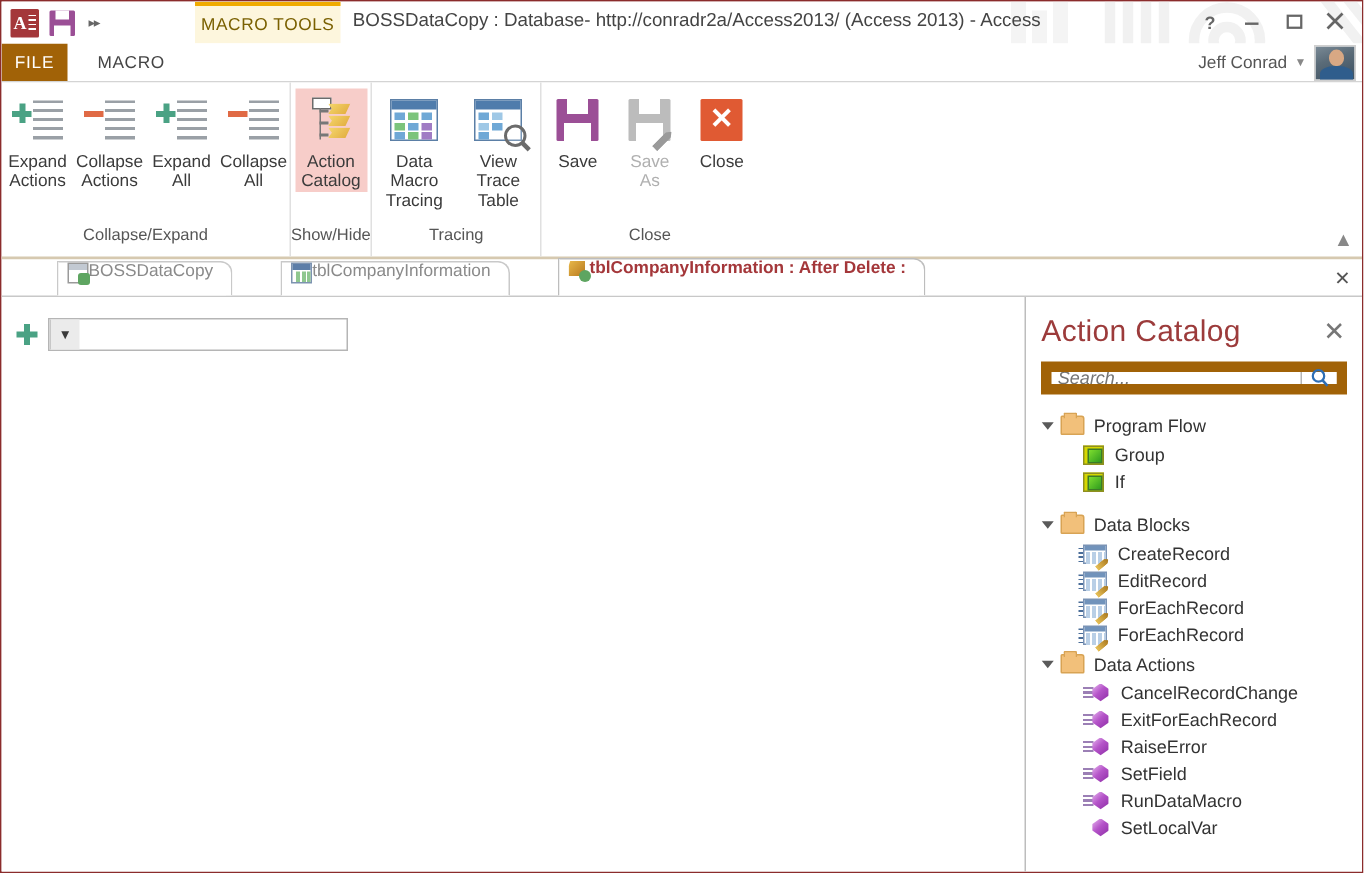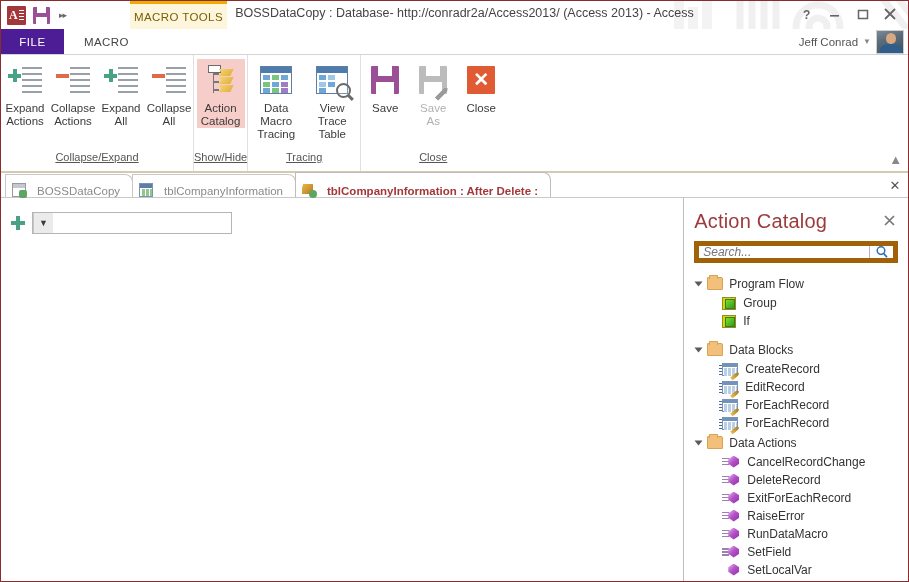--- a/index.html
+++ b/index.html
@@ -113,22 +113,22 @@
   .tabstrip {
     position: relative;
     height: 26px;
     background: #ffffff;
     border-bottom: 1px solid #d4d4d4;
     display: flex;
     align-items: stretch;
     overflow: hidden;
   }
   .tab-file {
-    width: 63px;
-    background: #4c1d95;
+    width: 44px;
+    background: #a16207;
     color: #ffffff;
     font-size: 11.5px;
     letter-spacing: 0.5px;
     display: flex; align-items: center; justify-content: center;
   }
   .rtab {
     padding: 0 19px;
     font-size: 11.5px;
     letter-spacing: 0.4px;
     color: #444;
@@ -199,21 +199,20 @@
     display: flex;
     align-items: flex-start;
     height: 92px;
   }
   .rgroup-label {
     font-size: 11px;
     color: #555;
     text-align: center;
     width: 100%;
     padding-bottom: 2px;
-    text-decoration: underline;
   }
   .rbtn {
     width: 48px;
     display: flex; flex-direction: column; align-items: center;
     padding: 4px 1px 0 1px;
     text-align: center;
     cursor: default;
   }
   .rbtn.wide { width: 56px; }
   .rbtn .rbtn-label {
@@ -315,30 +314,31 @@
     position: relative;
     height: 25px;
     background: #ffffff;
     border-bottom: 1px solid #c8c8c8;
     display: flex;
     align-items: flex-end;
     padding-left: 4px;
   }
   .doctab {
     height: 23px;
-    display: flex; align-items: flex-end; gap: 11px;
+    display: flex; align-items: flex-start; gap: 0;
     padding: 0 12px 0 6px;
     font-size: 11.5px;
     color: #8a8a8a;
     border: 1px solid #c9c9c9;
     border-bottom: none;
     border-radius: 0 8px 0 0;
     background: #ffffff;
     margin-right: -1px;
     position: relative;
+    margin-left: 33px;
   }
   .doctab.active {
     color: #a4373a;
     font-weight: bold;
     height: 25px;
     z-index: 4;
     border-color: #bdbdbd;
   }
   .dt-icon { width: 14px; height: 14px; position: relative; flex: none; }
   
@@ -424,21 +424,21 @@
     letter-spacing: 0.2px;
   }
   .catalog-close {
     margin-left: auto;
     color: #777; font-size: 14px;
     padding-right: 2px;
   }
   .search-row {
     display: flex; align-items: stretch;
     height: 22px;
-    border: 5px solid #a16207;
+    border: 7px solid #a16207;
     background: #fff;
     margin-bottom: 10px;
   }
   .search-input {
     flex: 1;
     border: none; outline: none;
     padding-left: 4px;
     font-size: 12px;
     font-style: italic;
     color: #808080;
@@ -832,52 +832,45 @@
               <span class="di-lines"></span>
               <span class="di-gem"></span>
             </span>
           <span class="item-label">CancelRecordChange</span>
         </div>
         <div class="tree-item">
           <span class="ic-action">
               <span class="di-lines"></span>
               <span class="di-gem"></span>
             </span>
-          <span class="item-label">DeleteRecord</span>
+          <span class="item-label">ExitForEachRecord</span>
         </div>
         <div class="tree-item">
           <span class="ic-action">
               <span class="di-lines"></span>
               <span class="di-gem"></span>
             </span>
-          <span class="item-label">ExitForEachRecord</span>
+          <span class="item-label">RaiseError</span>
         </div>
         <div class="tree-item">
           <span class="ic-action">
               <span class="di-lines"></span>
               <span class="di-gem"></span>
             </span>
-          <span class="item-label">RaiseError</span>
+          <span class="item-label">SetField</span>
         </div>
         <div class="tree-item">
           <span class="ic-action">
               <span class="di-lines"></span>
               <span class="di-gem"></span>
             </span>
           <span class="item-label">RunDataMacro</span>
         </div>
         <div class="tree-item">
           <span class="ic-action">
-              <span class="di-lines"></span>
-              <span class="di-gem"></span>
-            </span>
-          <span class="item-label">SetField</span>
-        </div>
-        <div class="tree-item">
-          <span class="ic-action">
               <span class="di-gem"></span>
             </span>
           <span class="item-label">SetLocalVar</span>
         </div>
 
       </div>
     </div>
   </div>
 </div>
 

